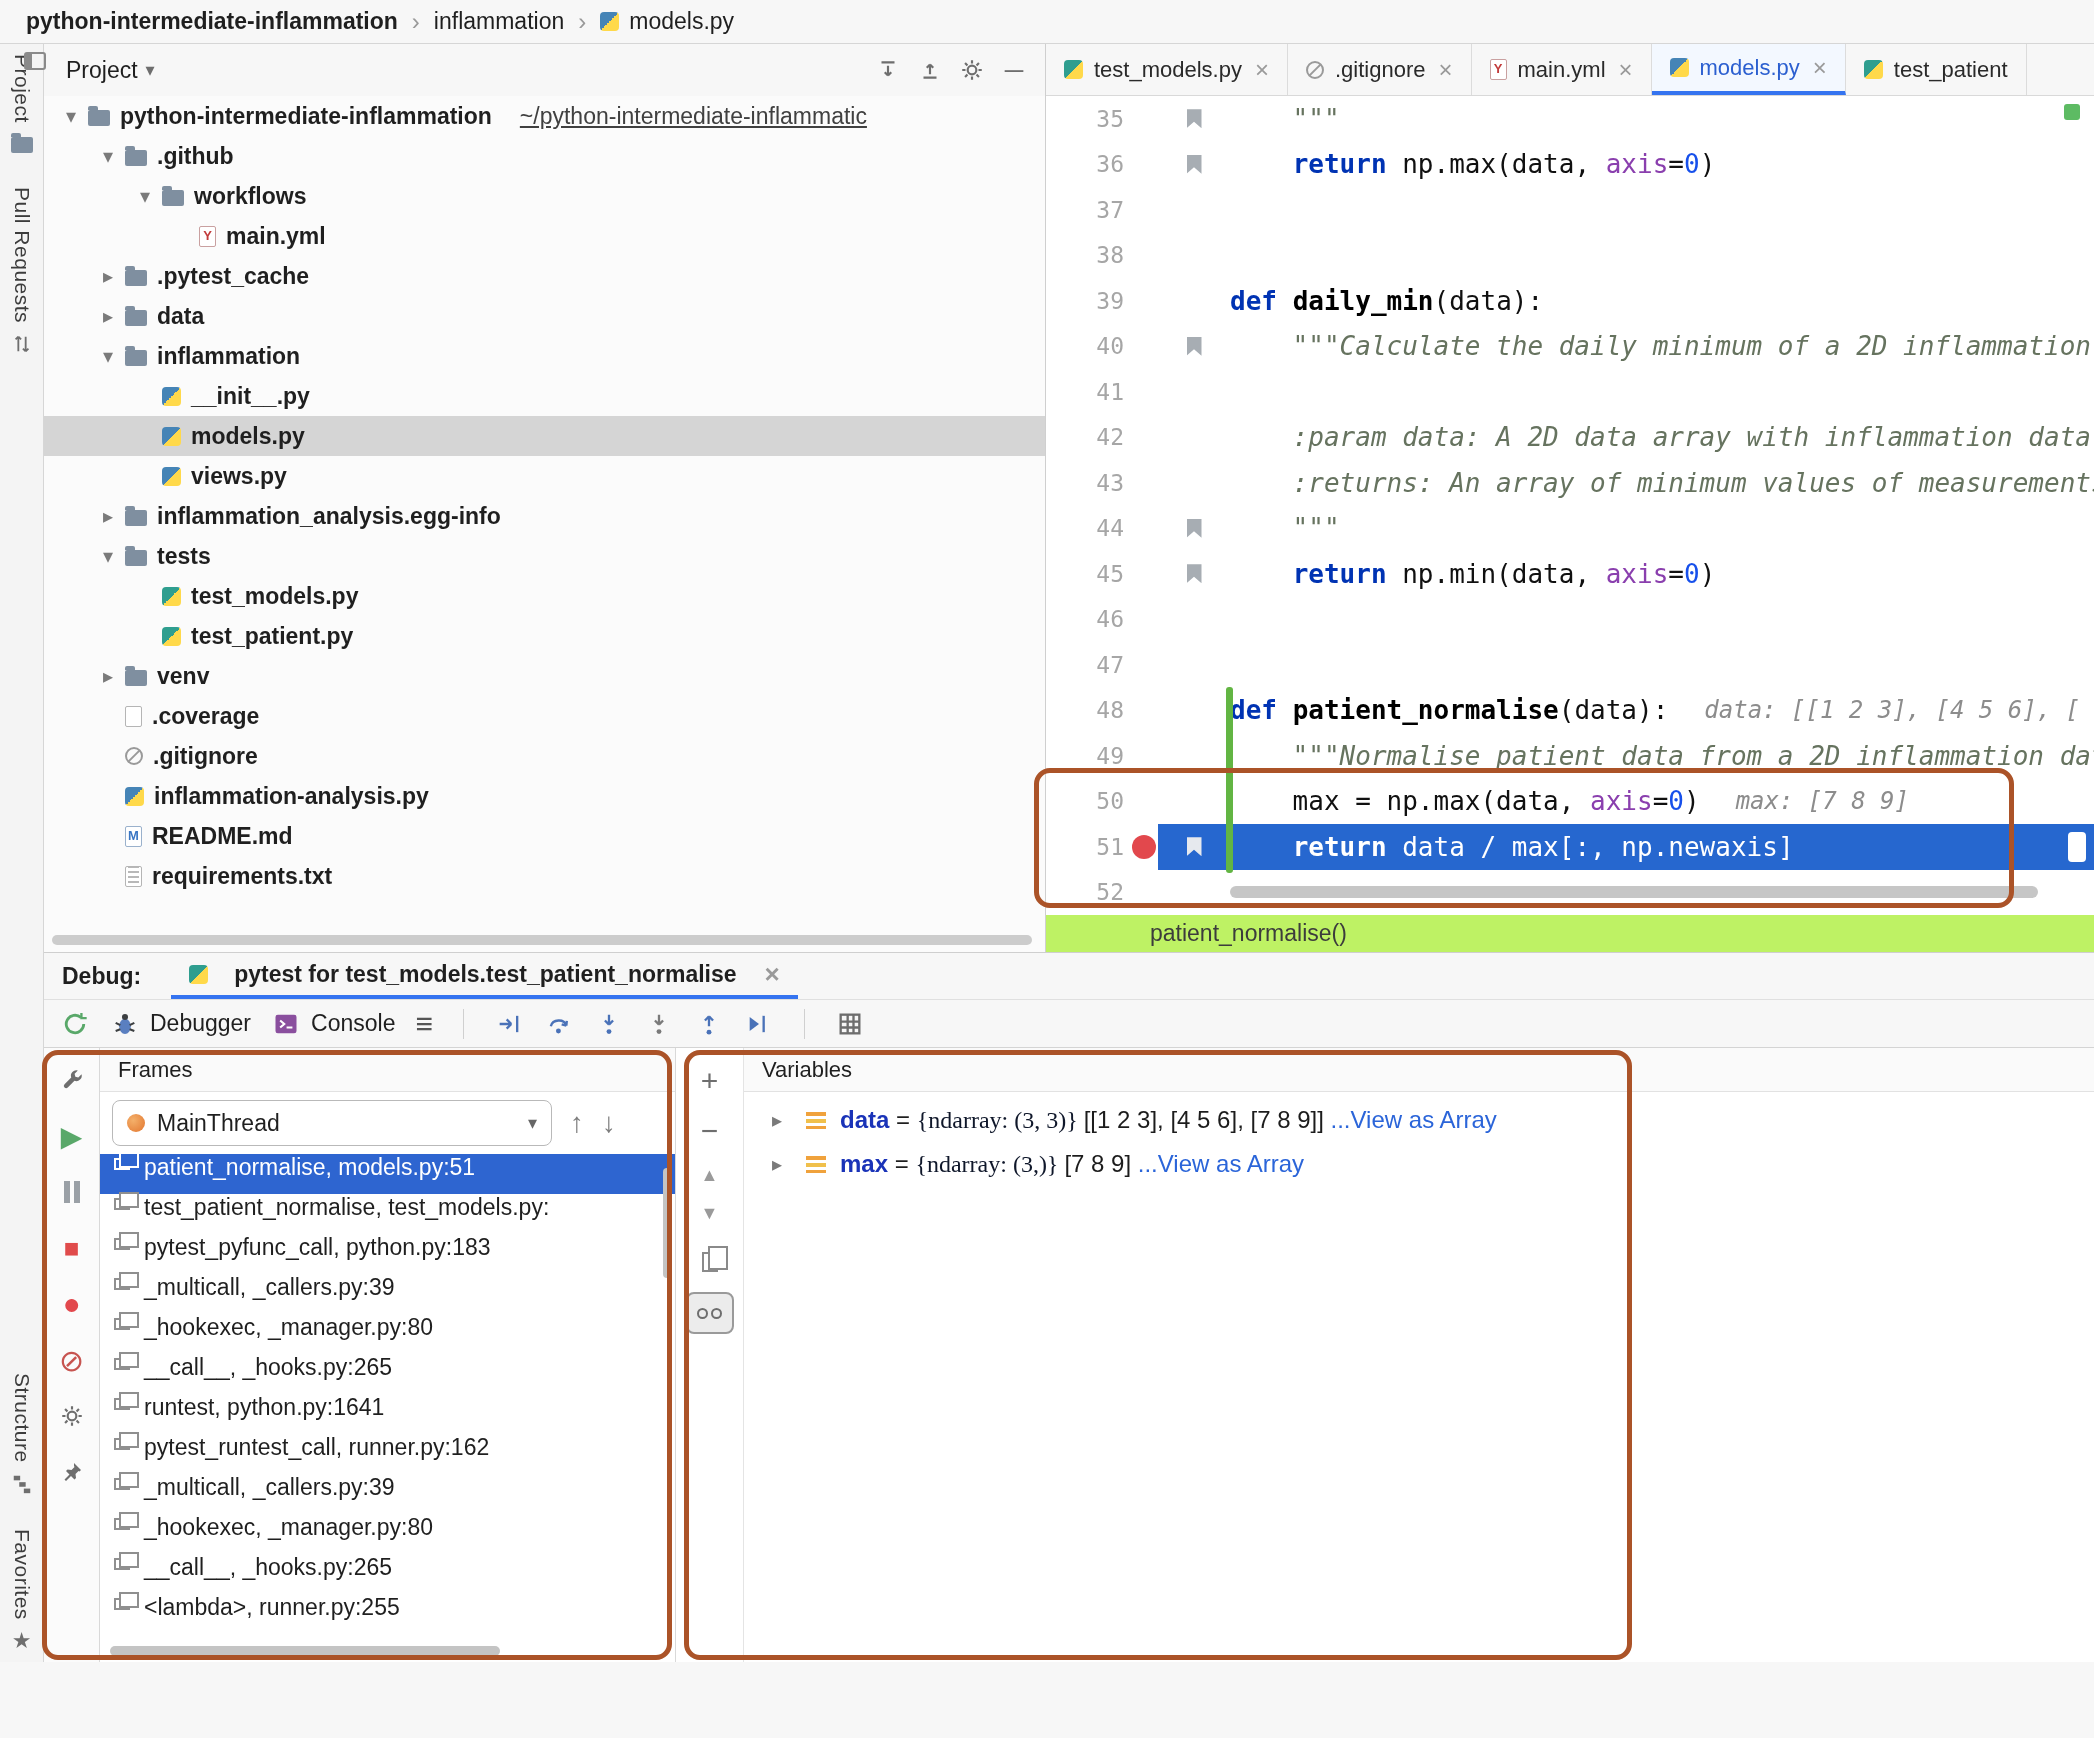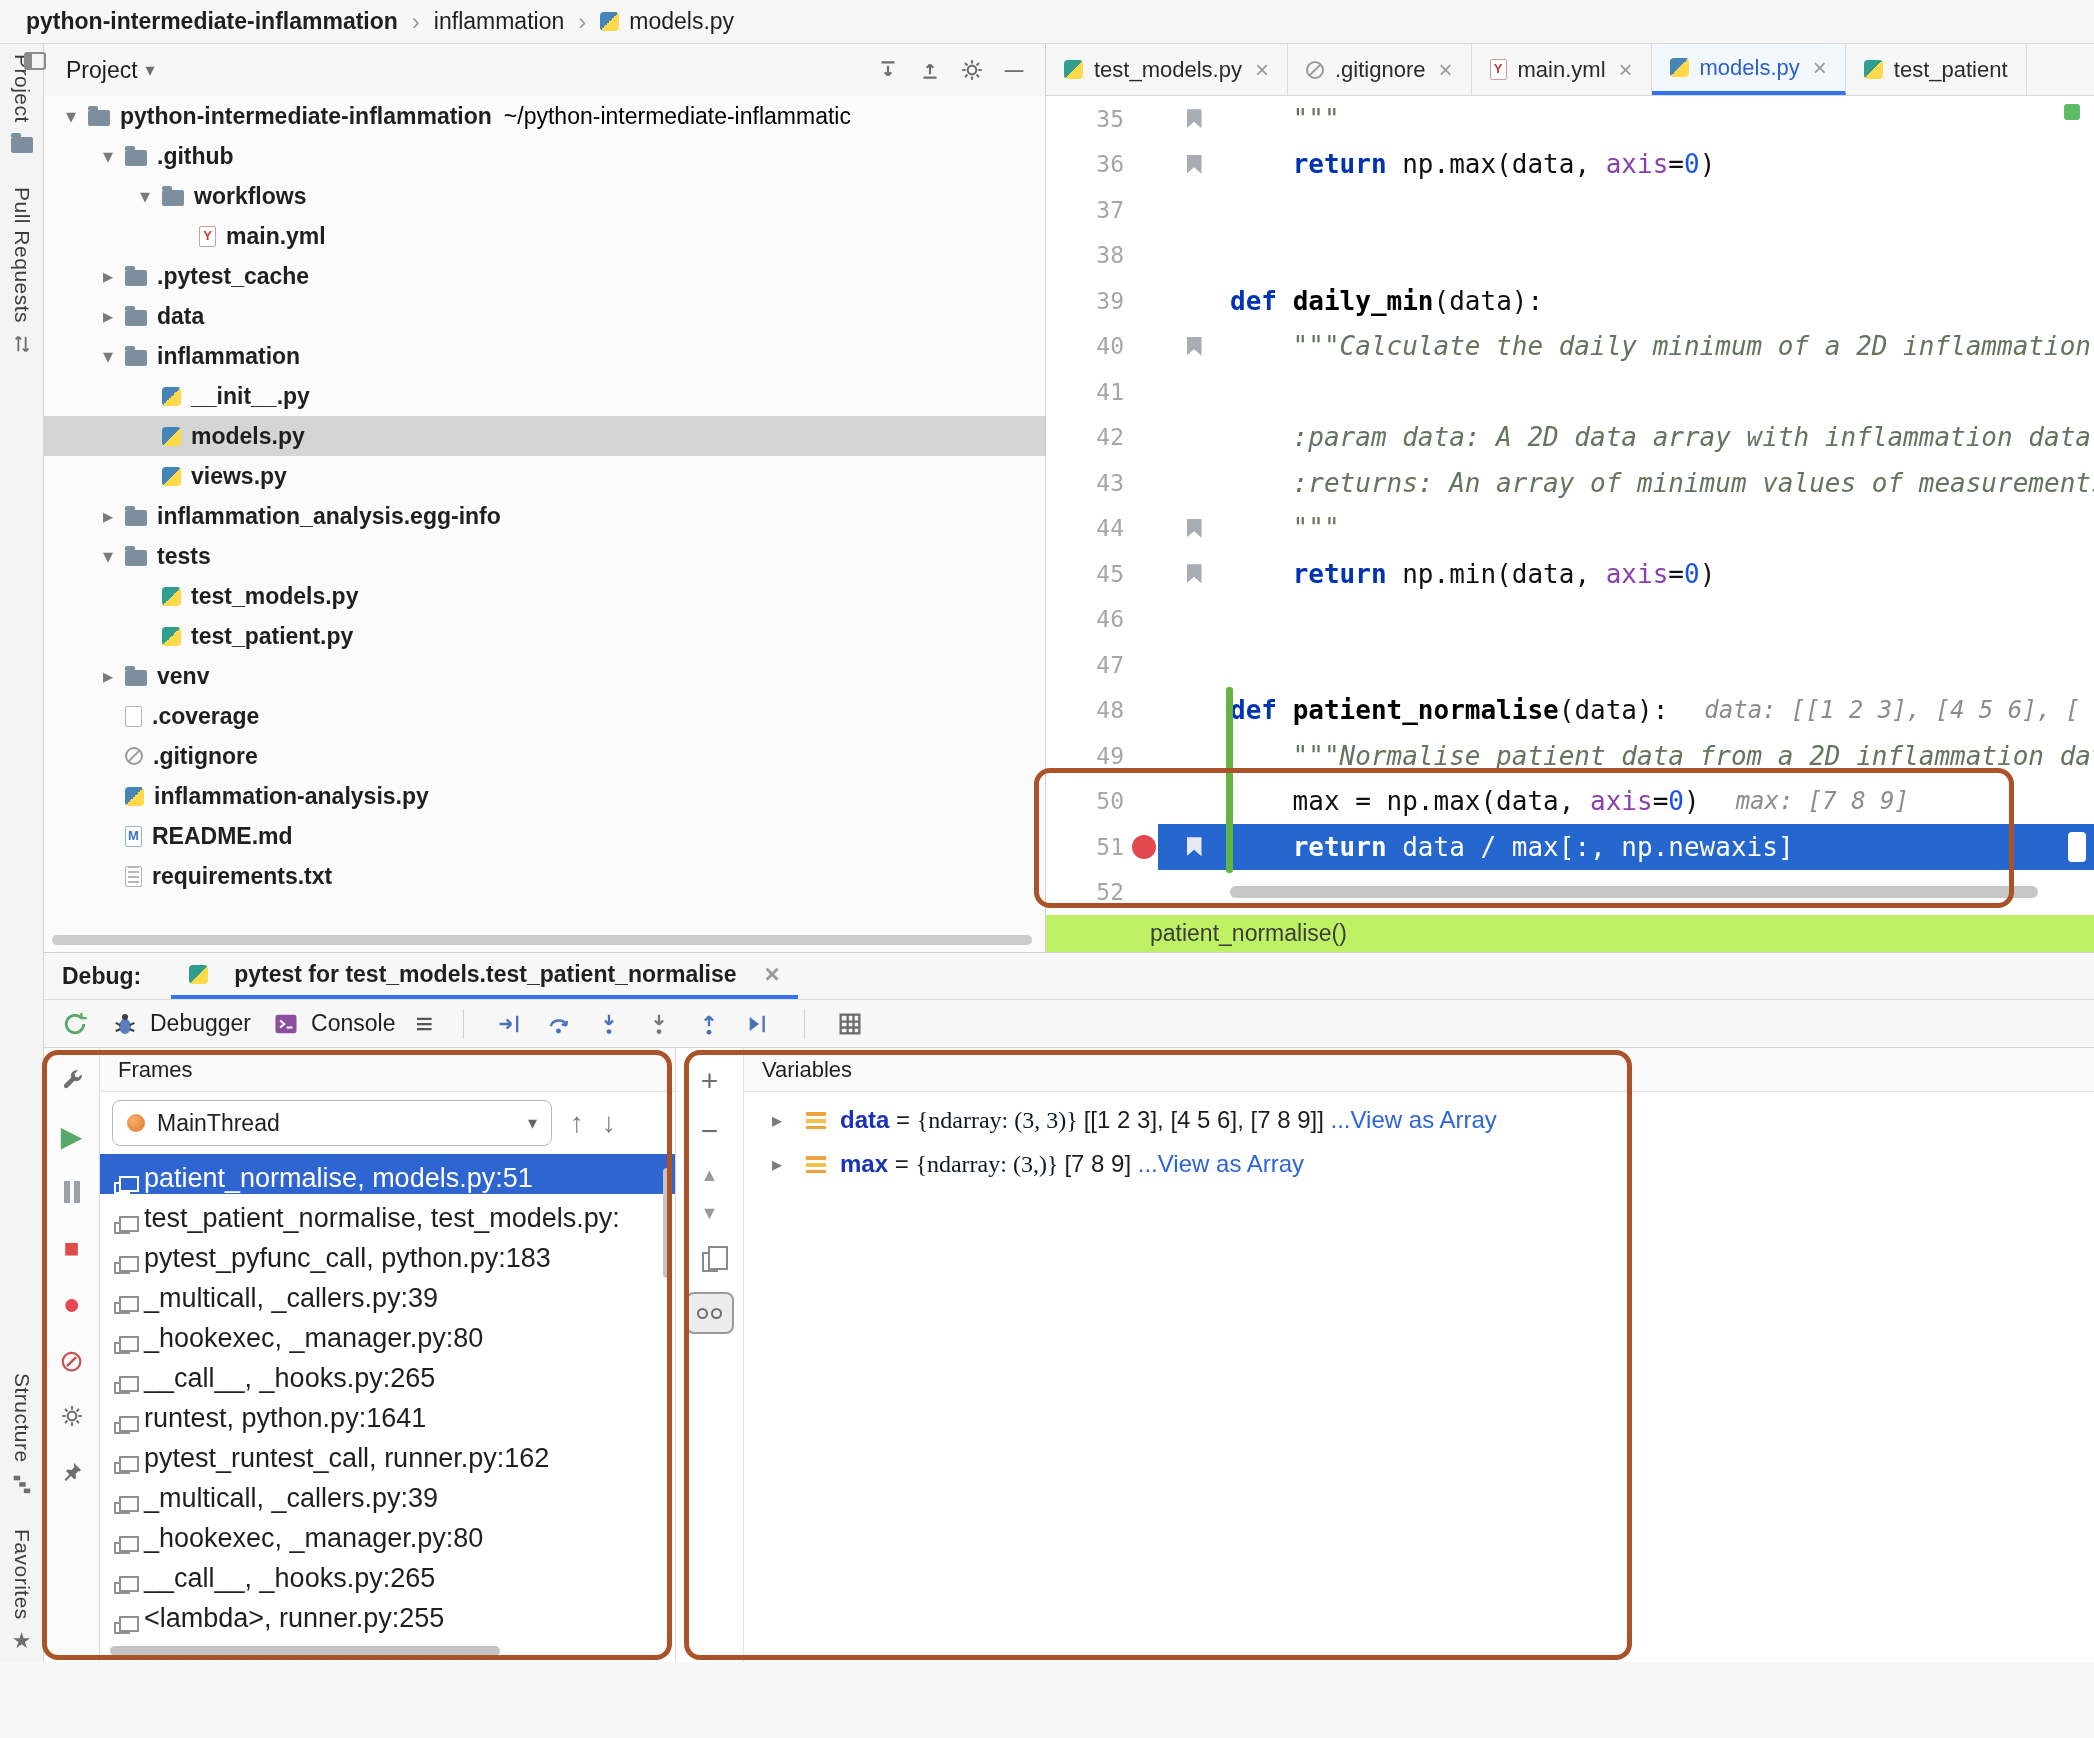--- a/index.html
+++ b/index.html
@@ -42,21 +42,21 @@
   .panel-header { height:52px; display:flex; align-items:center; padding:0 14px 0 22px; font-size:23px; gap:8px; background:#f7f7f7; }
   .panel-header .ph-chev { color:#6e6e6e; font-size:18px; }
   .ph-spacer { flex:1; }
   .ph-ico { width:34px; height:34px; display:flex; align-items:center; justify-content:center; color:#6e6e6e; font-size:26px; }
   #project-tree { position:absolute; left:0; top:52px; right:0; bottom:24px; overflow:hidden; }
   .tree-row { height:40px; display:flex; align-items:center; font-size:23px; white-space:nowrap; }
   .tree-row.selected { background:#d5d5d5; }
   .chev { width:34px; flex:none; color:#7a7a7a; font-size:20px; text-align:center; }
   .tree-label { margin-left:10px;font-weight:bold; }
   .tree-label.b { font-weight:bold; }
-  .tree-hint { margin-left:12px; color:#000000; }
+  .tree-hint { margin-left:28px; color:#404040;text-decoration:underline; }
   .tree-hscroll { position:absolute; left:8px; bottom:7px; width:980px; height:10px; background:#cccccc; border-radius:5px; }
 
   
   #editor { left:1046px; top:44px; width:1048px; height:908px; background:#ffffff; }
   #editor-tabs { height:52px; display:flex; background:#f7f7f7; border-bottom:1px solid #d9d9d9; overflow:hidden; }
   .etab { display:flex; align-items:center; gap:11px; padding:0 18px; border-right:1px solid #dcdcdc; font-size:22px; color:#2a2a2a; white-space:nowrap; }
   .etab.active { background:#f3f8ff; border-bottom:4px solid #3574f0; color:#2b5fd0; }
   .etab-close { color:#9a9a9a; font-size:24px; margin-left:2px; }
 
   #code-area { position:absolute; left:0; top:52px; width:1048px; height:819px; overflow:hidden; background:#fff; }
@@ -106,21 +106,21 @@
 
   #frames-panel { width:576px; flex:none; position:relative; border-right:1px solid #d9d9d9; overflow:hidden; }
   .panel-title { height:44px; display:flex; align-items:center; padding-left:18px; font-size:22px; background:#fafafa; border-bottom:1px solid #e2e2e2; }
   .thread-row { height:62px; display:flex; align-items:center; padding:0 12px; gap:18px; }
   .thread-combo { width:440px; height:46px; border:1.5px solid #b9b9b9; border-radius:8px; background:#fff; display:flex; align-items:center; gap:12px; padding:0 14px; font-size:23px; }
   .thread-dot { width:18px; height:18px; border-radius:50%; background:radial-gradient(circle at 35% 35%, #f4b06a, #e2762f); }
   .thread-combo .grow { flex:1; }
   .thread-chev { color:#666; font-size:18px; }
   .thread-arrow { color:#7d7d7d; font-size:28px; }
   #frames-list { position:absolute; left:0; top:106px; right:0; bottom:20px; overflow:hidden; }
-  .frame-row { height:40px; display:flex; align-items:flex-end; padding-left:14px; font-size:27px; white-space:nowrap; }
+  .frame-row { height:40px; display:flex; align-items:flex-start; padding-left:14px; font-size:23px; white-space:nowrap; }
   .frame-row.sel { background:#2e65d0; color:#fff; }
   .frame-ico { width:16px; height:12px; border:2px solid #8f8f8f; position:relative; margin-right:14px; margin-top:4px; flex:none; }
   .frame-ico::before { content:""; position:absolute; left:3px; top:-8px; width:16px; height:12px; border:2px solid #8f8f8f; background:#fff; }
   .frame-row.sel .frame-ico { border-color:#fff; }
   .frame-row.sel .frame-ico::before { border-color:#fff; background:#2e65d0; }
   .frames-hscroll { position:absolute; left:10px; bottom:6px; width:390px; height:10px; background:#c4c4c4; border-radius:5px; }
   .frames-vscroll { position:absolute; right:4px; top:120px; width:8px; height:110px; background:#c4c4c4; border-radius:4px; }
 
   #mid-strip { width:68px; flex:none; border-right:1px solid #e4e4e4; display:flex; flex-direction:column; align-items:center; padding-top:18px; gap:20px; }
   .mico { color:#6e6e6e; font-size:30px; line-height:1; }

